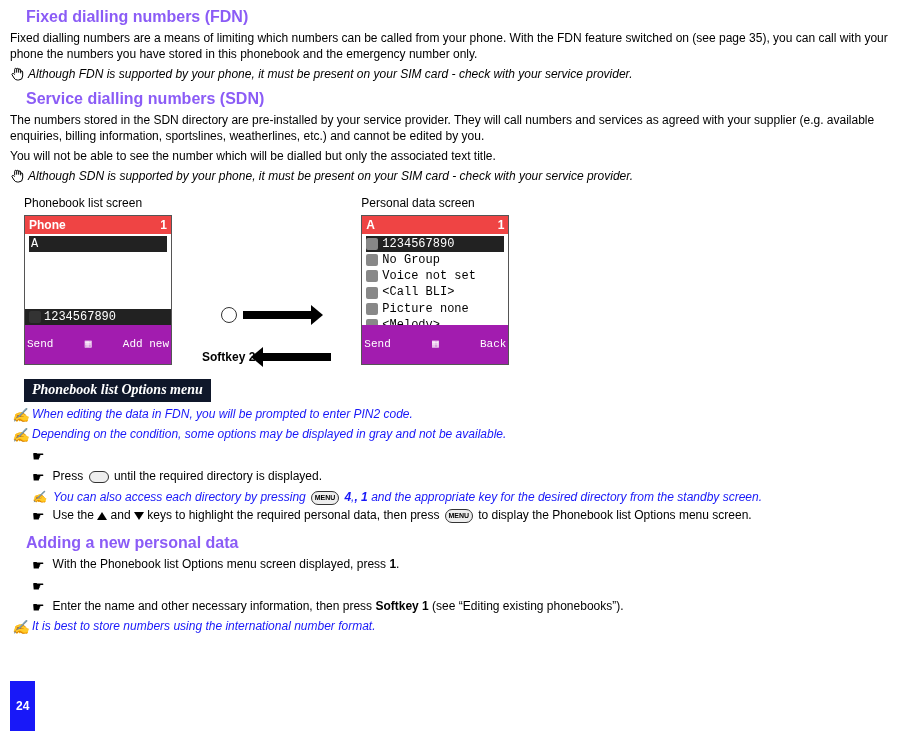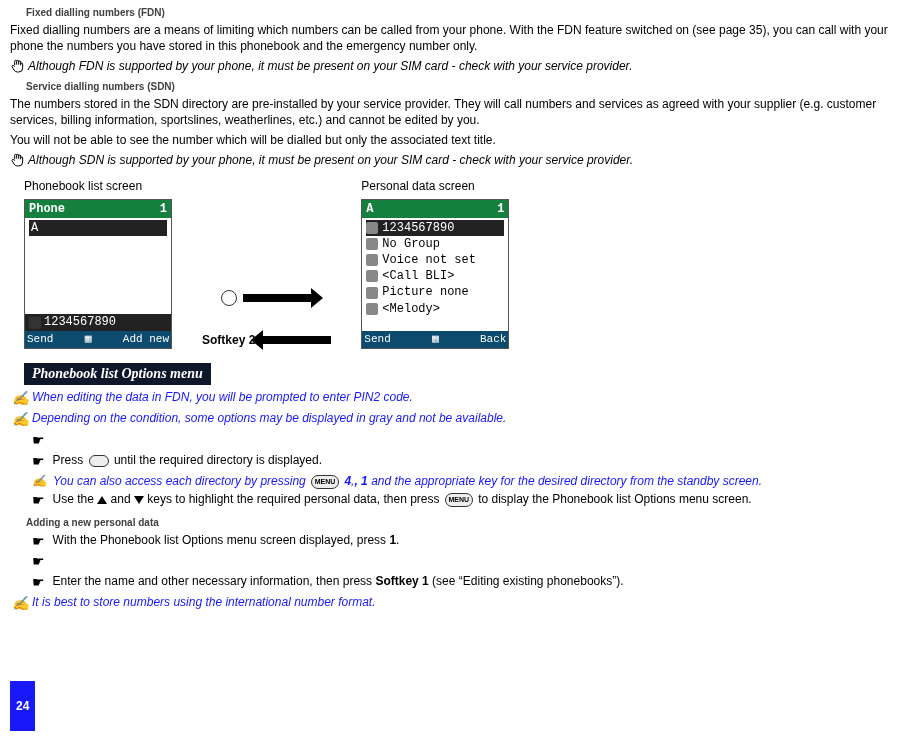--- a/index.html
+++ b/index.html
@@ -5,23 +5,23 @@
   * { box-sizing: border-box; margin: 0; padding: 0; }
   body {
     font-family: Arial, Helvetica, sans-serif;
     font-size: 12px;
     color: #000;
     width: 910px;
     padding: 6px 10px 0 10px;
     line-height: 1.35;
   }
   .blue-heading {
-    color: #404040;
+    color: #8b5cf6;
     font-weight: bold;
-    font-size: 10px;
+    font-size: 16px;
     margin-top: 6px;
     margin-bottom: 2px;
     padding-left: 16px;
   }
   .blue-heading.first { margin-top: 0; }
   .body-text {
     margin-bottom: 4px;
   }
   .note-line {
     display: flex;
@@ -49,27 +49,27 @@
   .phone-screen {
     width: 148px;
     height: 150px;
     border: 1px solid #555;
     background: #f4f4f4;
     position: relative;
     display: flex;
     flex-direction: column;
   }
   .phone-header {
-    background: #15803d;
+    background: #ef4444;
     color: #fff;
     font-size: 12px;
     padding: 1px 4px;
     display: flex;
     justify-content: space-between;
-    font-family: Liberation Mono, monospace;
+    font-family: Liberation Sans, sans-serif;
     font-weight: bold;
   }
   .phone-body {
     flex: 1;
     background: #fff;
     font-family: "Courier New", monospace;
     font-size: 12px;
     padding: 2px 4px;
     overflow: hidden;
   }
@@ -78,27 +78,27 @@
     align-items: center;
     gap: 4px;
   }
   .tiny-icon {
     width: 12px; height: 12px;
     background: #333;
     display: inline-block;
     border-radius: 2px;
   }
   .phone-bottom-bar {
-    background: #0c4a6e;
+    background: #a21caf;
     color: #fff;
     font-size: 11px;
     font-family: "Courier New", monospace;
     display: flex;
     justify-content: space-between;
-    padding: 1px 2px;
+    padding: 12px 2px;
   }
   .phone-bottom-number {
     background: #222; color: #fff;
     font-family: "Courier New", monospace;
     font-size: 12px; padding: 0 4px;
     display: flex; align-items:center; gap:3px;
   }
   .arrows-col {
     display: flex;
     flex-direction: column;
@@ -206,21 +206,21 @@
   <span class="icon">
     <svg class="hand-svg" viewBox="0 0 24 24">
         <path fill="none" stroke="#000" stroke-width="1.5" d="M7 11V5a1.5 1.5 0 013 0v5m0-5a1.5 1.5 0 013 0v5m0-4a1.5 1.5 0 013 0v5m0-2a1.5 1.5 0 013 0v6a6 6 0 01-6 6h-2a6 6 0 01-5-3l-3-5a1.5 1.5 0 012.5-1.5L7 13"></path>
       </svg>
   </span>
   <span class="txt">Although FDN is supported by your phone, it must be present on your SIM  card  - check with your service provider.</span>
 </div>
 
 
 <div class="blue-heading">Service dialling numbers (SDN)</div>
-<div class="body-text">The numbers stored in the SDN directory are pre-installed by your service provider. They will call numbers and services as agreed with your supplier (e.g. customer services, billing information, sportslines, weatherlines, etc.) and cannot be edited by you.</div>
+<div class="body-text">The numbers stored in the SDN directory are pre-installed by your service provider. They will call numbers and services as agreed with your supplier (e.g. available enquiries, billing information, sportslines, weatherlines, etc.) and cannot be edited by you.</div>
 <div class="body-text">You will not be able to see the number which will be dialled but only the associated text title.</div>
 <div class="note-line">
   <span class="icon">
     <svg class="hand-svg" viewBox="0 0 24 24">
         <path fill="none" stroke="#000" stroke-width="1.5" d="M7 11V5a1.5 1.5 0 013 0v5m0-5a1.5 1.5 0 013 0v5m0-4a1.5 1.5 0 013 0v5m0-2a1.5 1.5 0 013 0v6a6 6 0 01-6 6h-2a6 6 0 01-5-3l-3-5a1.5 1.5 0 012.5-1.5L7 13"></path>
       </svg>
   </span>
   <span class="txt">Although SDN is supported by your phone, it must be present on your SIM  card  - check with your service provider.</span>
 </div>
 

